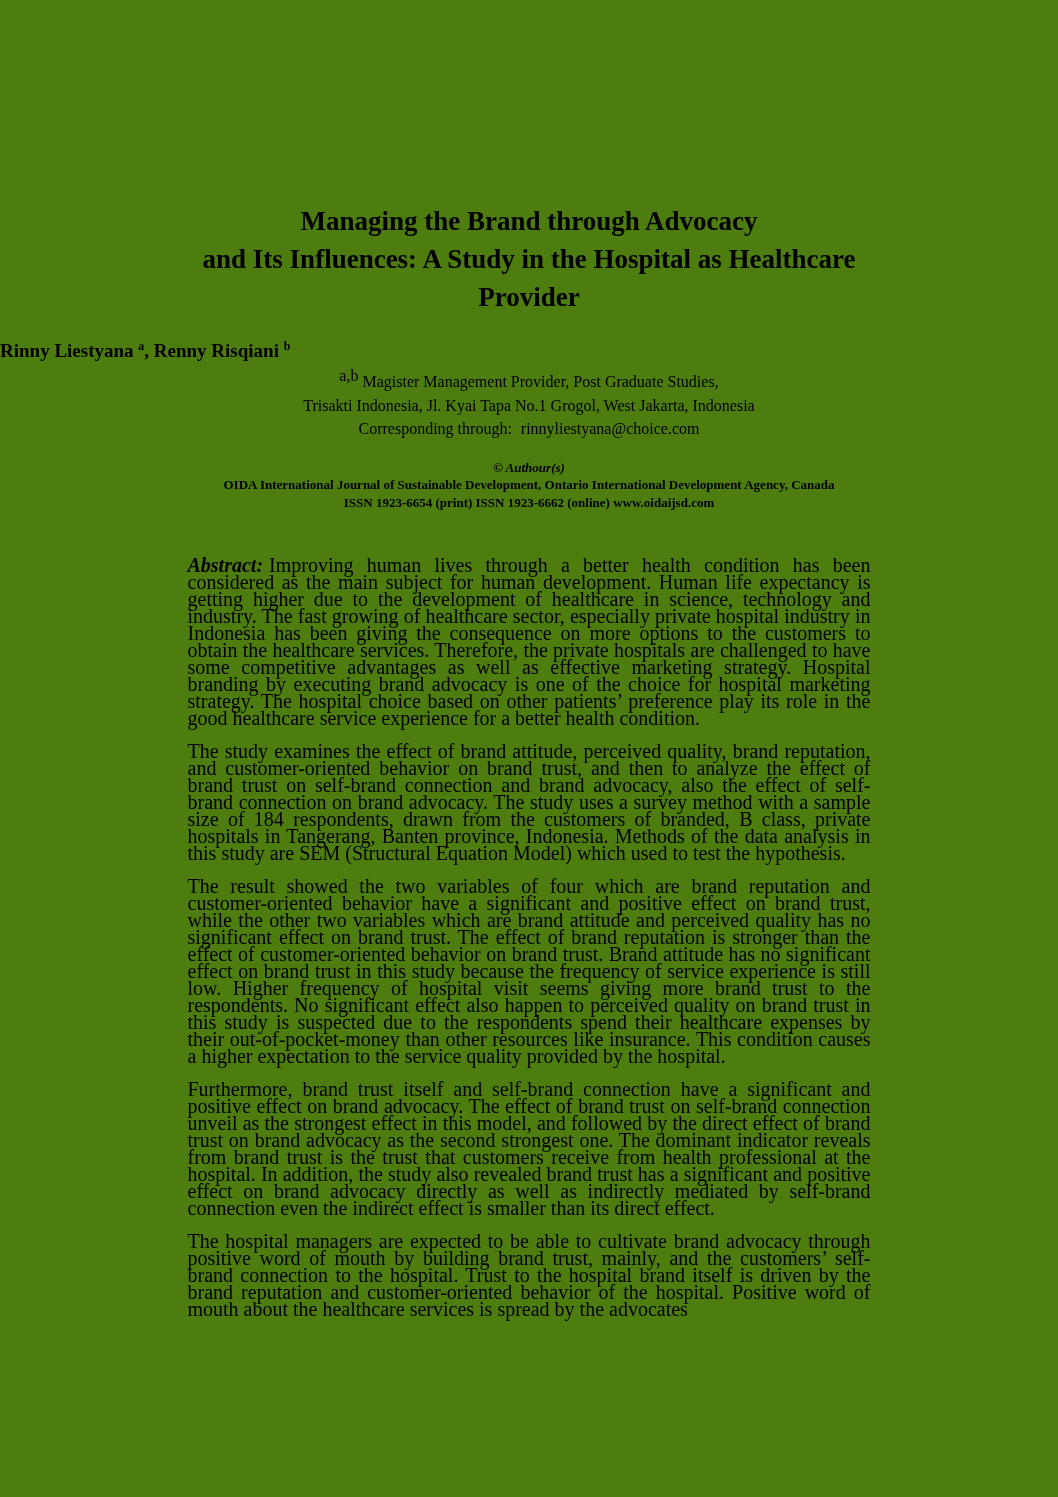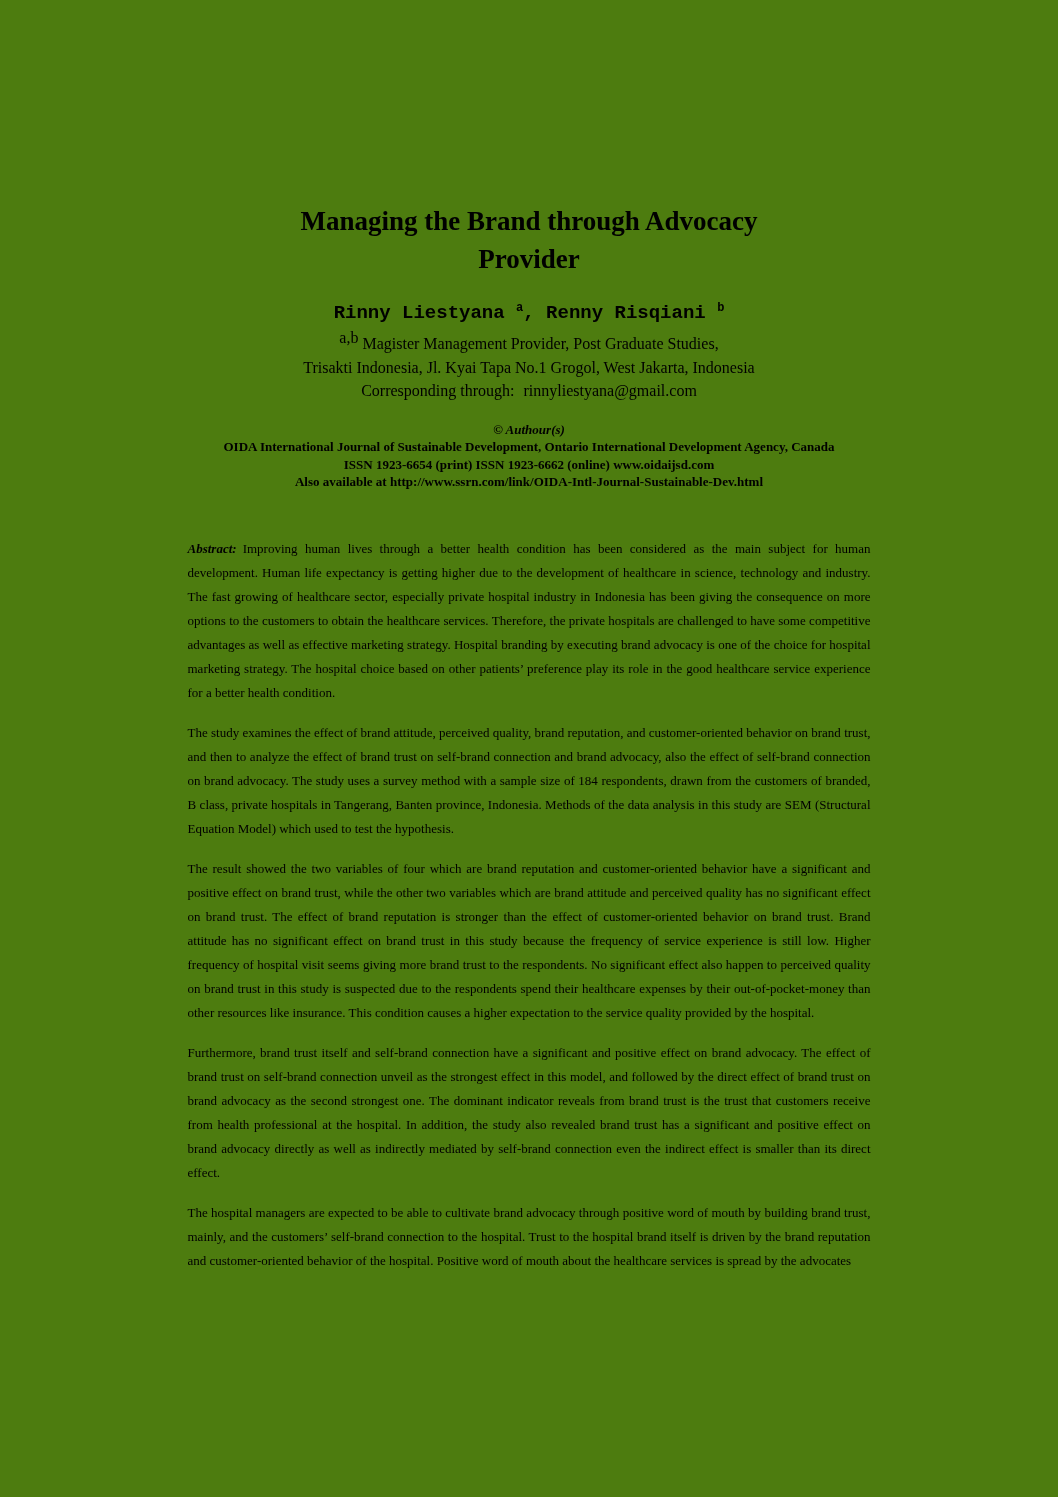--- a/index.html
+++ b/index.html
@@ -18,25 +18,23 @@
   }
   .title-block {
     padding-top: 184px;
     text-align: center;
     font-weight: bold;
     font-size: 27px;
     line-height: 38px;
   }
   .authors-line {
     margin-top: 2px;
-    text-align: center;
     font-weight: bold;
     font-size: 19px;
     line-height: 24px;
-    font-family: Liberation Mono, monospace;
   }
   .authors-line sup {
     font-size: 12px;
     font-weight: bold;
   }
   .affiliation-block {
     margin-top: 1px;
     text-align: center;
     font-size: 16px;
     line-height: 23px;
@@ -55,54 +53,54 @@
     font-weight: bold;
   }
   .copyright-line {
     font-style: italic;
   }
   .abstract-block {
     width: 683px;
     margin: 46px auto 0 auto;
   }
   .abstract-block p {
-    font-size: 13px;
-    line-height: 24px;
+    font-size: 20px;
+    line-height: 17px;
     text-align: justify;
     margin: 16px 0 9px 0;
   }
   .abstract-label {
     font-weight: bold;
     font-style: italic;
     margin-right: 6px;
   }
 </style>
 </head>
 <body>
 
 <div class="page">
 
   <h1 class="title-block">
     <div>Managing the Brand through Advocacy</div>
+    <div>and Its Influences: A Study in the Hospital as Healthcare</div>
     <div>Provider</div>
   </h1>
 
   <div class="authors-line"><span>Rinny Liestyana</span> <sup>a</sup><span>, </span><span>Renny Risqiani</span> <sup>b</sup></div>
 
   <div class="affiliation-block">
     <div><sup>a,b</sup><span> Magister Management Provider, Post Graduate Studies,</span></div>
     <div>Trisakti Indonesia, Jl. Kyai Tapa No.1 Grogol, West Jakarta, Indonesia</div>
-    <div><span class="corresponding-label">Corresponding through:</span><span>rinnyliestyana@gmail.com</span></div>
+    <div><span class="corresponding-label">Corresponding through:</span><span>rinnyliestyana@choice.com</span></div>
   </div>
 
   <div class="imprint-block">
     <div class="copyright-line">© Authour(s)</div>
     <div>OIDA International Journal of Sustainable Development, Ontario International Development Agency, Canada</div>
     <div>ISSN 1923-6654 (print) ISSN 1923-6662 (online) www.oidaijsd.com</div>
-    <div>Also available at http://www.ssrn.com/link/OIDA-Intl-Journal-Sustainable-Dev.html</div>
   </div>
 
   <div class="abstract-block">
     <p><span class="abstract-label">Abstract:</span><span>Improving human lives through a better health condition has been considered as the main subject for human development. Human life expectancy is getting higher due to the development of healthcare in science, technology and industry. The fast growing of healthcare sector, especially private hospital industry in Indonesia has been giving the consequence on more options to the customers to obtain the healthcare services. Therefore, the private hospitals are challenged to have some competitive advantages as well as effective marketing strategy. Hospital branding by executing brand advocacy is one of the choice for hospital marketing strategy. The hospital choice based on other patients’ preference play its role in the good healthcare service experience for a better health condition.</span></p>
     <p>The study examines the effect of brand attitude, perceived quality, brand reputation, and customer-oriented behavior on brand trust, and then to analyze the effect of brand trust on self-brand connection and brand advocacy, also the effect of self-brand connection on brand advocacy. The study uses a survey method with a sample size of 184 respondents, drawn from the customers of branded, B class, private hospitals in Tangerang, Banten province, Indonesia. Methods of the data analysis in this study are SEM (Structural Equation Model) which used to test the hypothesis.</p>
     <p>The result showed the two variables of four which are brand reputation and customer-oriented behavior have a significant and positive effect on brand trust, while the other two variables which are brand attitude and perceived quality has no significant effect on brand trust. The effect of brand reputation is stronger than the effect of customer-oriented behavior on brand trust. Brand attitude has no significant effect on brand trust in this study because the frequency of service experience is still low. Higher frequency of hospital visit seems giving more brand trust to the respondents. No significant effect also happen to perceived quality on brand trust in this study is suspected due to the respondents spend their healthcare expenses by their out-of-pocket-money than other resources like insurance. This condition causes a higher expectation to the service quality provided by the hospital.</p>
     <p>Furthermore, brand trust itself and self-brand connection have a significant and positive effect on brand advocacy. The effect of brand trust on self-brand connection unveil as the strongest effect in this model, and followed by the direct effect of brand trust on brand advocacy as the second strongest one. The dominant indicator reveals from brand trust is the trust that customers receive from health professional at the hospital. In addition, the study also revealed brand trust has a significant and positive effect on brand advocacy directly as well as indirectly mediated by self-brand connection even the indirect effect is smaller than its direct effect.</p>
     <p>The hospital managers are expected to be able to cultivate brand advocacy through positive word of mouth by building brand trust, mainly, and the customers’ self-brand connection to the hospital. Trust to the hospital brand itself is driven by the brand reputation and customer-oriented behavior of the hospital. Positive word of mouth about the healthcare services is spread by the advocates</p>
   </div>
 

